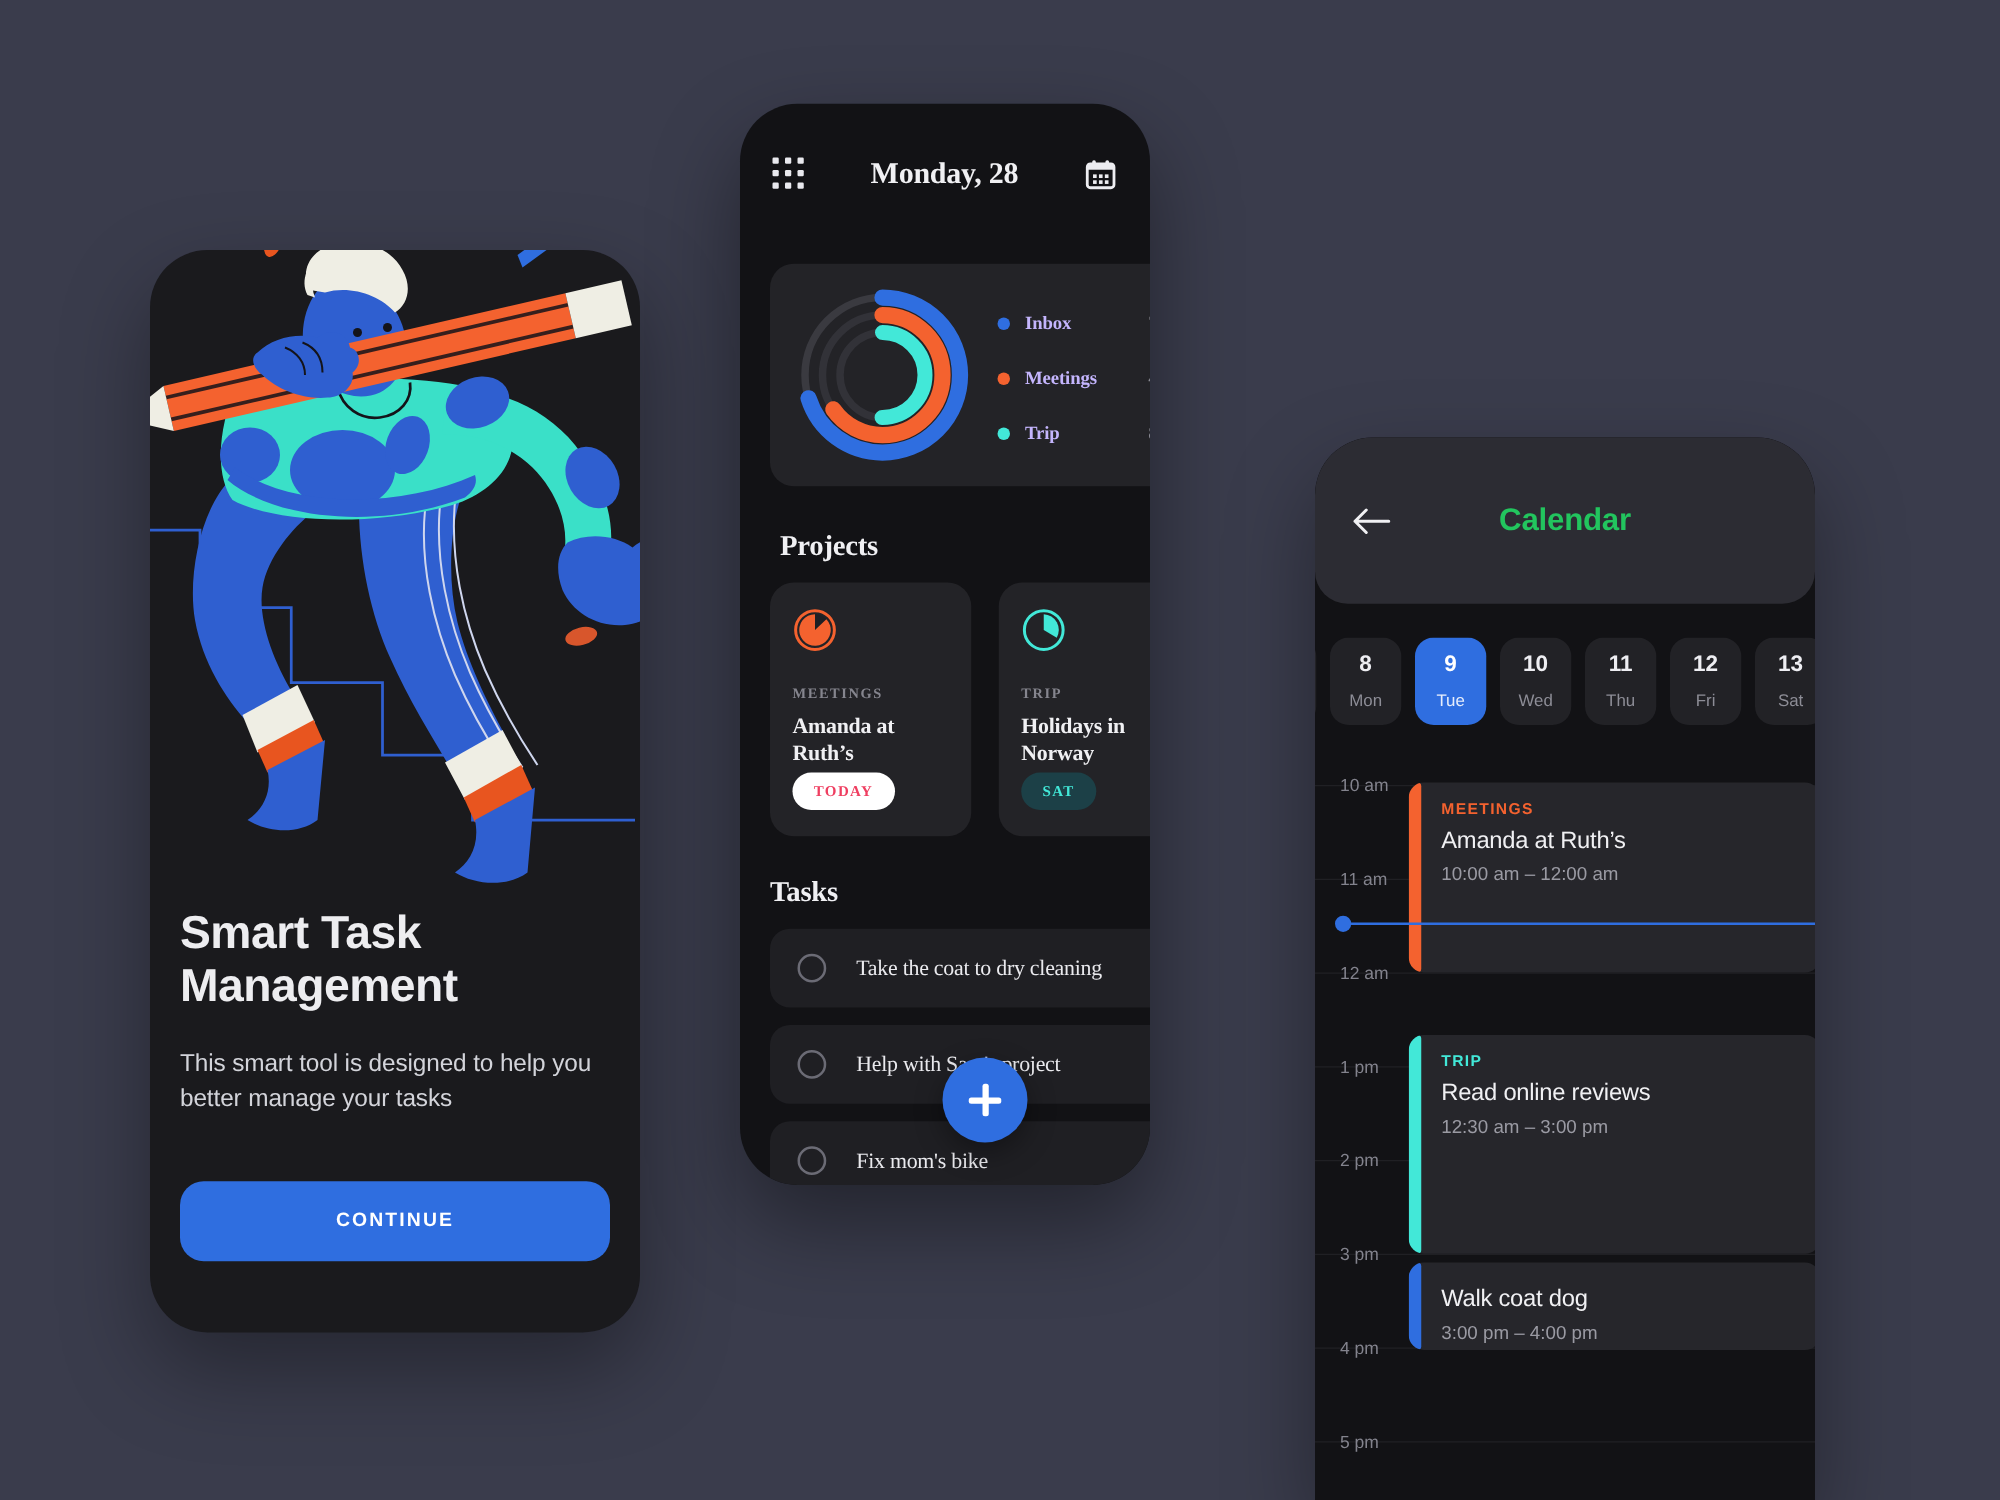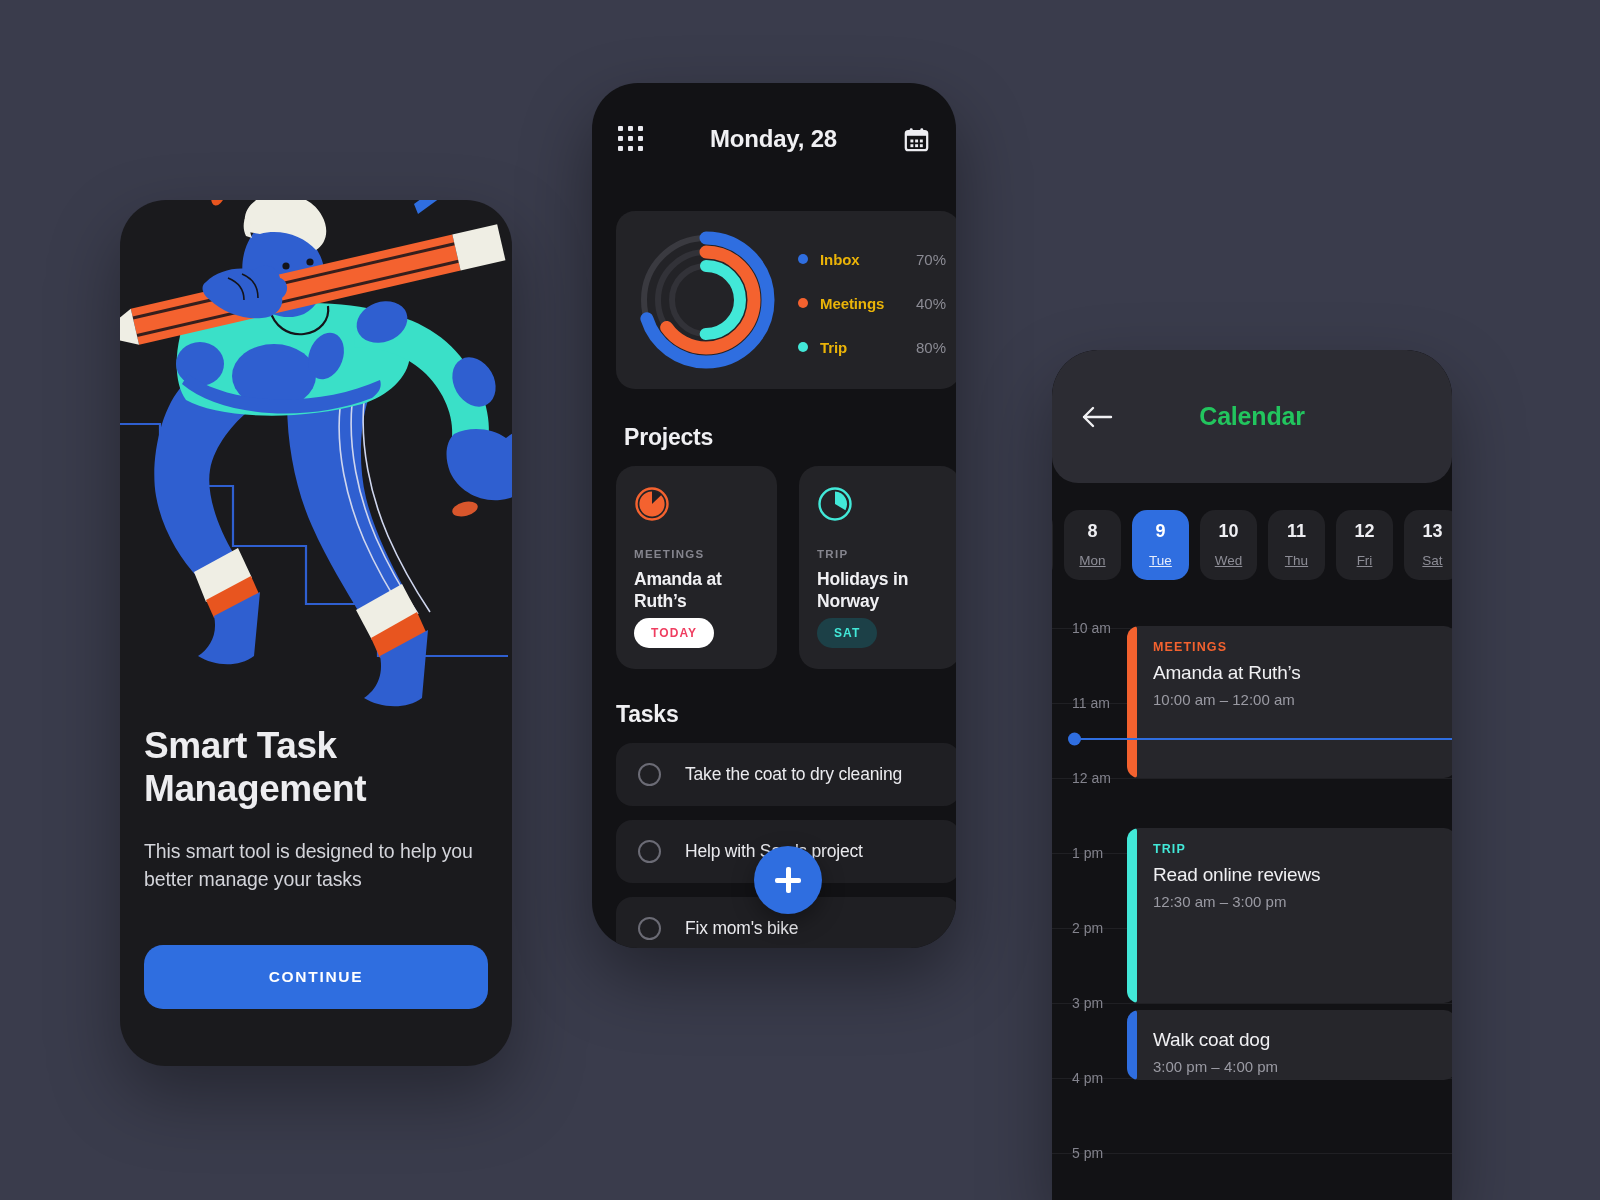--- a/index.html
+++ b/index.html
@@ -41,24 +41,25 @@
   .continue-btn {
     position:absolute; left:24px; right:24px; top:745px; height:64px;
     background:#2f6ee0; border-radius:19px;
     display:flex; align-items:center; justify-content:center;
     color:#fff; font-size:15.5px; font-weight:700; letter-spacing:1.7px;
     cursor:pointer;
   }
 
   
   #phone-dashboard {
-    left:592px; top:83px; width:364px; height:865px;
+    left:592px; top:83px; width:328px; height:865px;
     background:#121215;
     box-shadow:0 30px 70px rgba(0,0,0,.4);
     z-index:3;
+    font-family:Liberation Serif, serif;
   }
   .dash-header {
     position:absolute; left:0; top:0; width:100%; height:112px;
     display:flex; align-items:center; padding:0 26px;
   }
   .grid-icon { width:26px; height:26px; display:grid; grid-template-columns:repeat(3,1fr);
     grid-template-rows:repeat(3,1fr); gap:4px; cursor:pointer; }
   .grid-icon i { display:block; width:5px; height:5px; background:#e9e9ee; border-radius:1px; }
   .dash-title { flex:1; text-align:center; font-size:24px; font-weight:700; color:#f0f0f3;
     letter-spacing:-0.2px; }
@@ -66,21 +67,21 @@
 
   .stats-card {
     position:absolute; left:24px; top:128px; width:344px; height:178px;
     background:#232327; border-radius:19px;
   }
   .donut { position:absolute; left:18px; top:17px; width:144px; height:144px; }
   .legend { position:absolute; left:182px; top:33px; right:14px; }
   .legend-row { display:flex; align-items:center; height:30px; margin-bottom:14px; }
   .legend-row:last-child { margin-bottom:0; }
   .legend-dot { width:10px; height:10px; border-radius:50%; margin-right:12px; flex:0 0 auto;}
-  .legend-name { font-size:15px; font-weight:700; color:#eab308; letter-spacing:-0.1px;}
+  .legend-name { font-size:15px; font-weight:700; color:#c4b5fd; letter-spacing:-0.1px;}
   .legend-pct { margin-left:auto; font-size:15px; color:#8b8b94; font-weight:500; }
 
   .sec-title { position:absolute; font-size:23px; font-weight:700; color:#f0f0f3; letter-spacing:-0.2px;}
   #projects-title { left:32px; top:341px; }
   #tasks-title { left:24px; top:618px; }
 
   .proj-row { position:absolute; left:24px; top:383px; display:flex; gap:22px; }
   .proj-card {
     width:161px; height:203px; background:#232327; border-radius:19px;
     padding:20px 18px 0 18px; position:relative; cursor:pointer;
@@ -134,21 +135,21 @@
   .date-strip { position:absolute; left:0; top:160px; width:100%; height:72px;
     display:flex; gap:11px; padding-left:-10px; overflow:hidden; }
   .date-strip-inner { display:flex; gap:11px; margin-left:-56px; }
   .date-chip {
     width:57px; height:70px; border-radius:15px; background:#222226;
     display:flex; flex-direction:column; align-items:center; justify-content:center;
     flex:0 0 auto; cursor:pointer;
   }
   .date-chip.active { background:#2f6ee0; }
   .date-num { font-size:18px; font-weight:700; color:#eeeef2; line-height:1.1; }
-  .date-dow { font-size:13.5px; color:#8d8d96; margin-top:11px;text-decoration:underline; }
+  .date-dow { font-size:13.5px; color:#8d8d96; margin-top:11px; }
   .date-chip.active .date-dow { color:#e6edfb; }
   .date-chip.active .date-num { color:#fff; }
 
   .timeline { position:absolute; left:0; top:250px; width:100%; bottom:0; }
   .hour-row { position:absolute; left:0; width:100%; height:1px; background:#202024; }
   .hour-label { position:absolute; left:20px; font-size:14px; color:#83838d;
     transform:translateY(-50%); }
 
   .event {
     position:absolute; left:75px; right:-4px; border-radius:12px;

